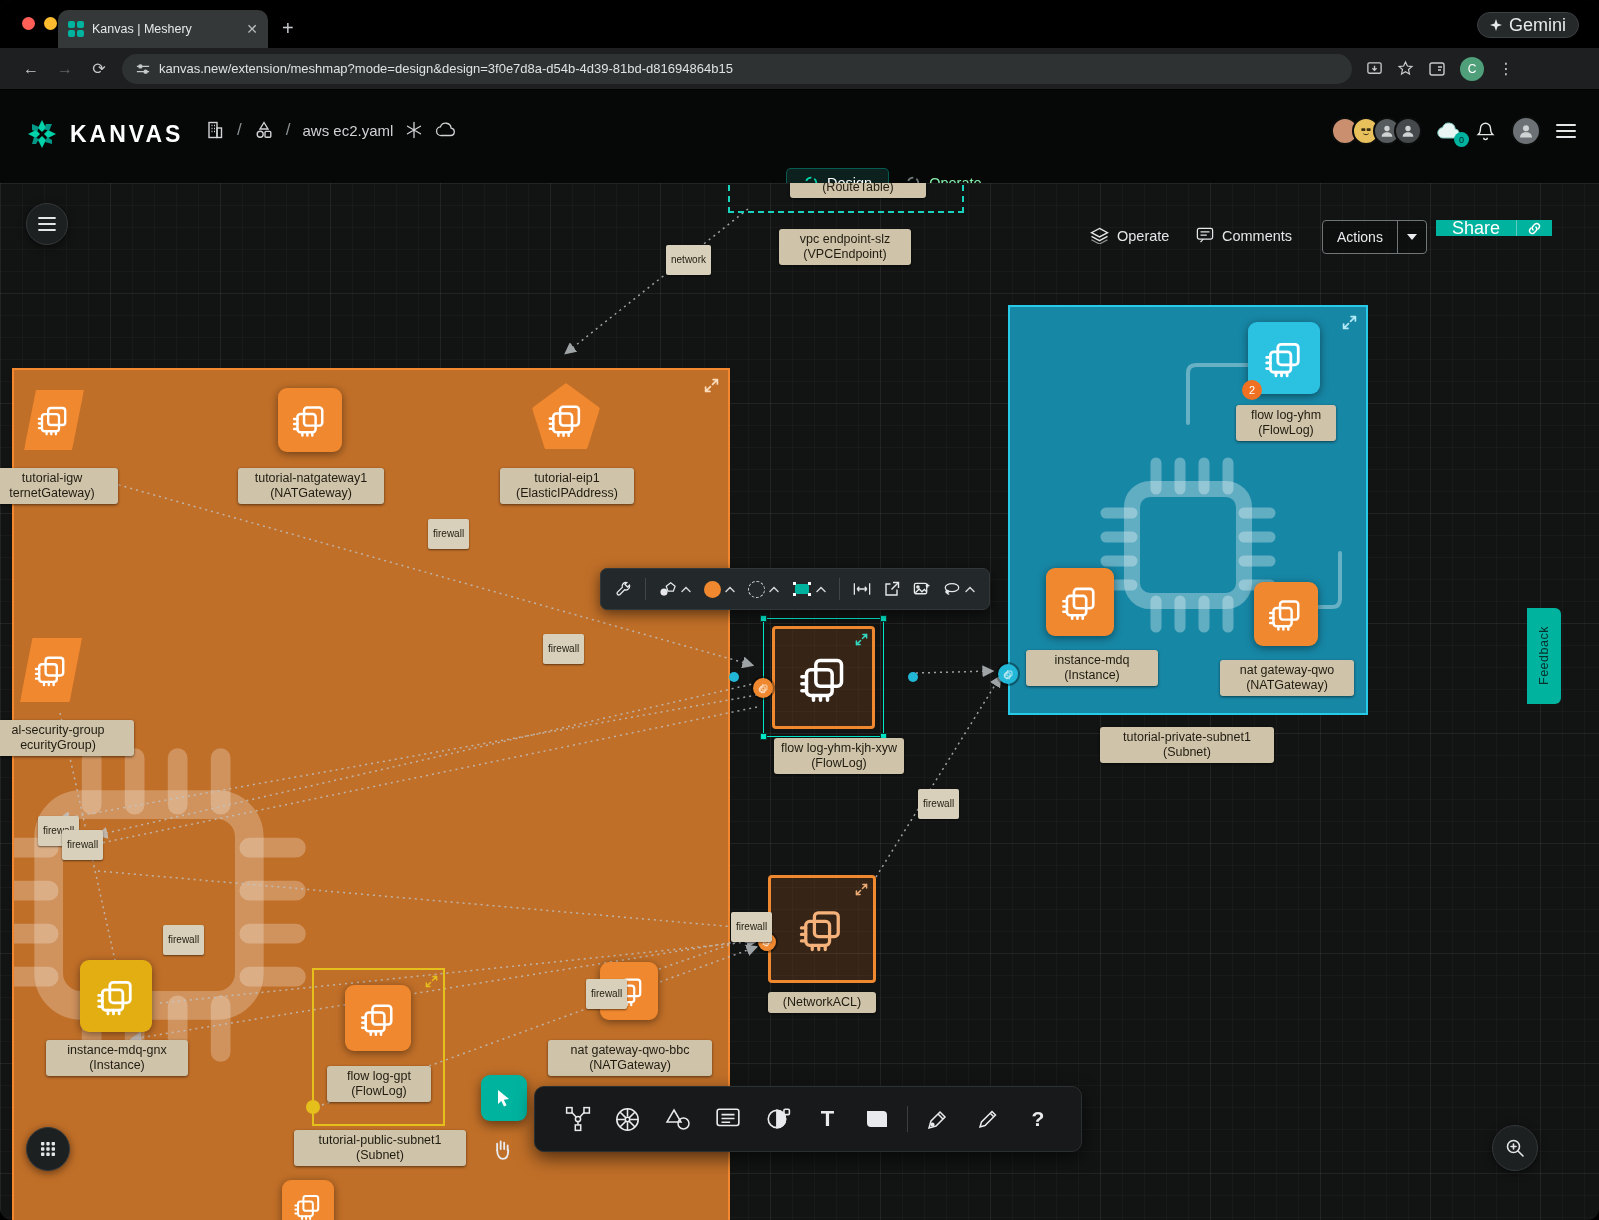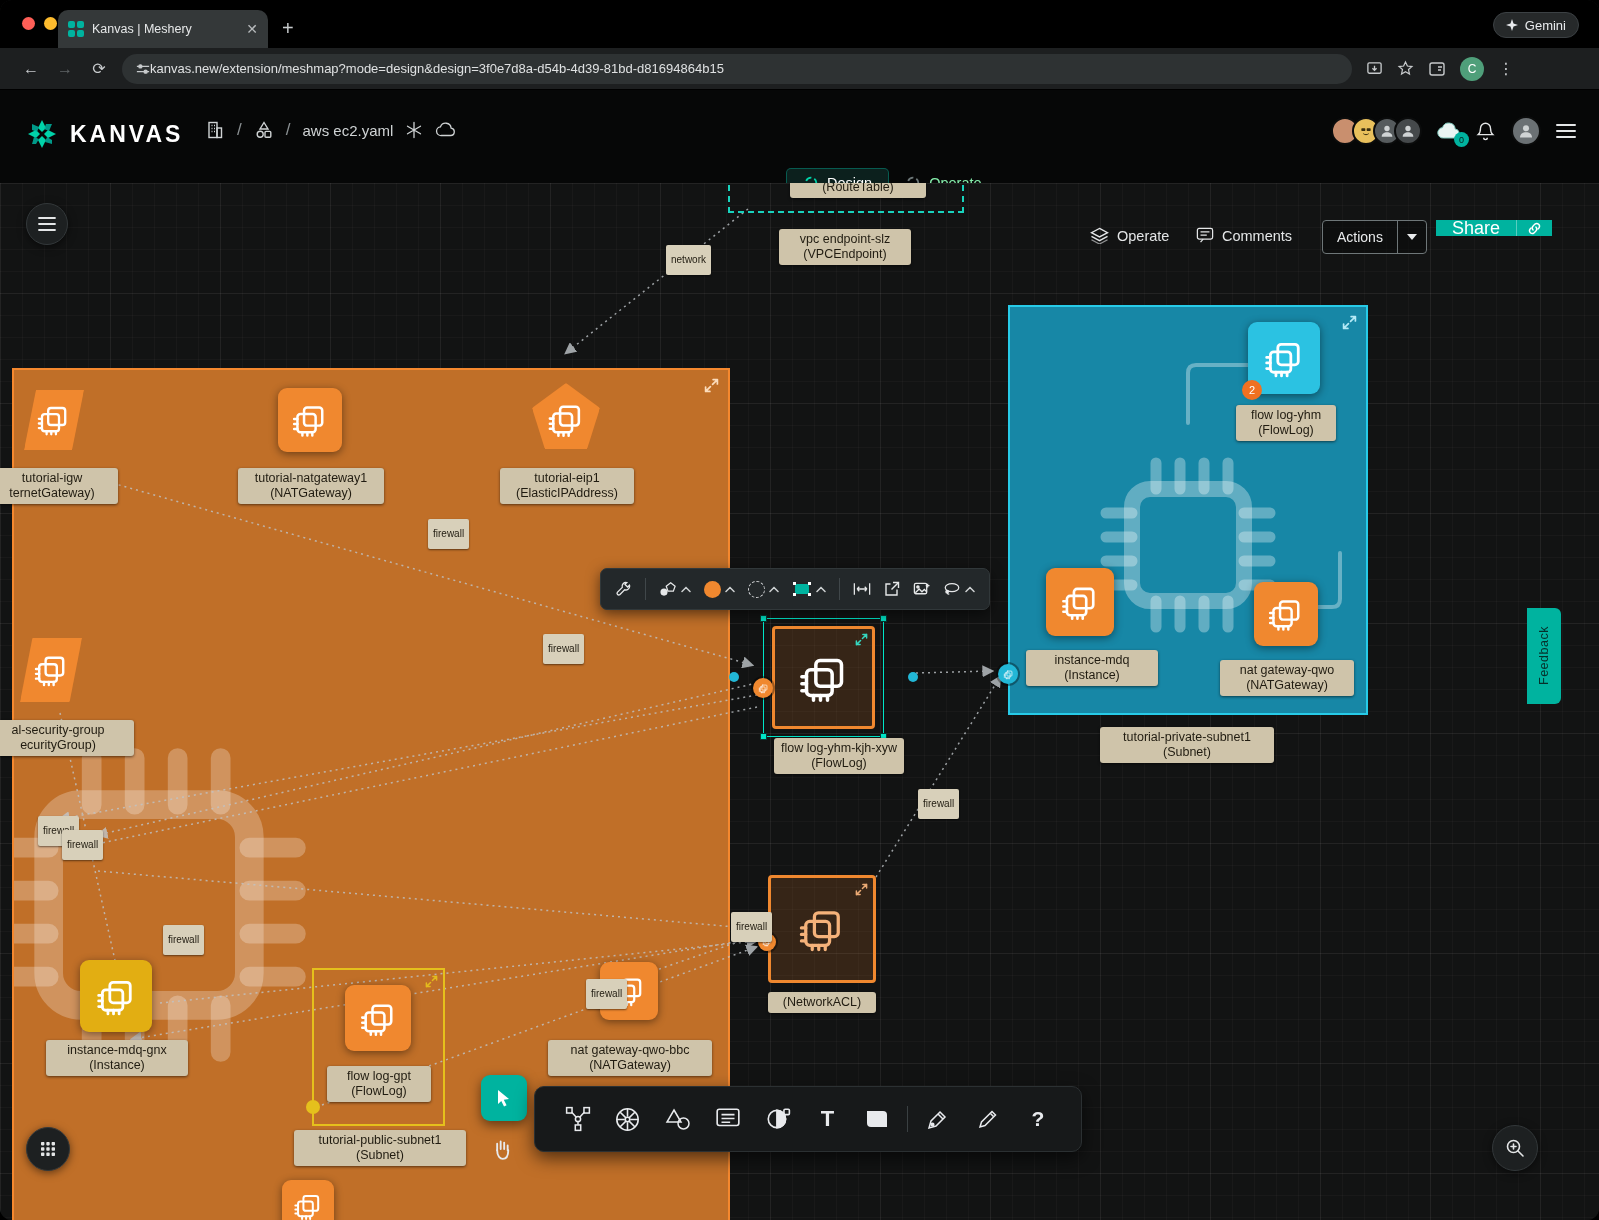--- a/index.html
+++ b/index.html
@@ -11,26 +11,26 @@
   .tabstrip{position:absolute;left:0;top:0;width:100%;height:48px;background:#000000;display:flex;align-items:flex-end}
   .lights{position:absolute;left:22px;top:17px;display:flex;gap:9px}
   .light{width:13px;height:13px;border-radius:50%}
   .tab{position:relative;margin-left:58px;width:210px;height:38px;background:#343839;border-radius:10px 10px 0 0;
     display:flex;align-items:center;gap:8px;padding:0 10px;color:#e6e8e9;font-size:12.5px}
   .tab .fav{width:16px;height:16px;display:grid;grid-template-columns:7px 7px;grid-template-rows:7px 7px;gap:2px}
   .tab .fav i{background:#00B39F;border-radius:2px}
   .tab .close{margin-left:auto;color:#b7babc;font-size:14px;line-height:1}
   .newtab{color:#c8cbcd;font-size:20px;margin:0 0 8px 14px}
   .gemini{position:absolute;right:20px;top:12px;height:26px;padding:0 12px;border:1px solid #3c4144;border-radius:14px;
-    background:#26292a;color:#e8eaed;font-size:13px;display:flex;align-items:center;gap:7px}
+    background:#26292a;color:#e8eaed;font-size:18px;display:flex;align-items:center;gap:7px}
   .urlbar{position:absolute;left:0;top:48px;width:100%;height:42px;background:#1d1f20;display:flex;align-items:center;border-bottom:1px solid #000}
   .navic{color:#c7cacc;width:34px;text-align:center;font-size:16px}
   .navic.dim{color:#5f6466}
   .urlpill{height:30px;flex:0 0 1230px;margin-left:6px;background:#2e3233;border-radius:15px;display:flex;align-items:center;
-    color:#dfe1e2;font-size:13px;gap:0;padding:0 14px}
+    color:#dfe1e2;font-size:13px;gap:9px;padding:0 14px}
   .urlright{display:flex;align-items:center;gap:14px;margin-left:14px;color:#c7cacc}
   .avatarC{width:24px;height:24px;border-radius:50%;background:#4f9f7a;color:#fff;font-size:12px;display:grid;place-items:center}
 
   
   .appheader{position:absolute;left:0;top:90px;width:100%;height:108px;background:#060707;border-bottom:1px solid rgba(0,179,159,.45)}
   .brand{position:absolute;left:26px;top:28px;display:flex;align-items:center;gap:12px;color:#fff}
   .brand .word{font-size:23px;font-weight:bold;letter-spacing:3px}
   .crumbs{position:absolute;left:205px;top:30px;display:flex;align-items:center;gap:12px;color:#cfd3d4;font-size:15px}
   .crumbs .sep{color:#8a9092;font-size:17px}
   .hdr-right{position:absolute;right:22px;top:26px;display:flex;align-items:center;gap:14px}

